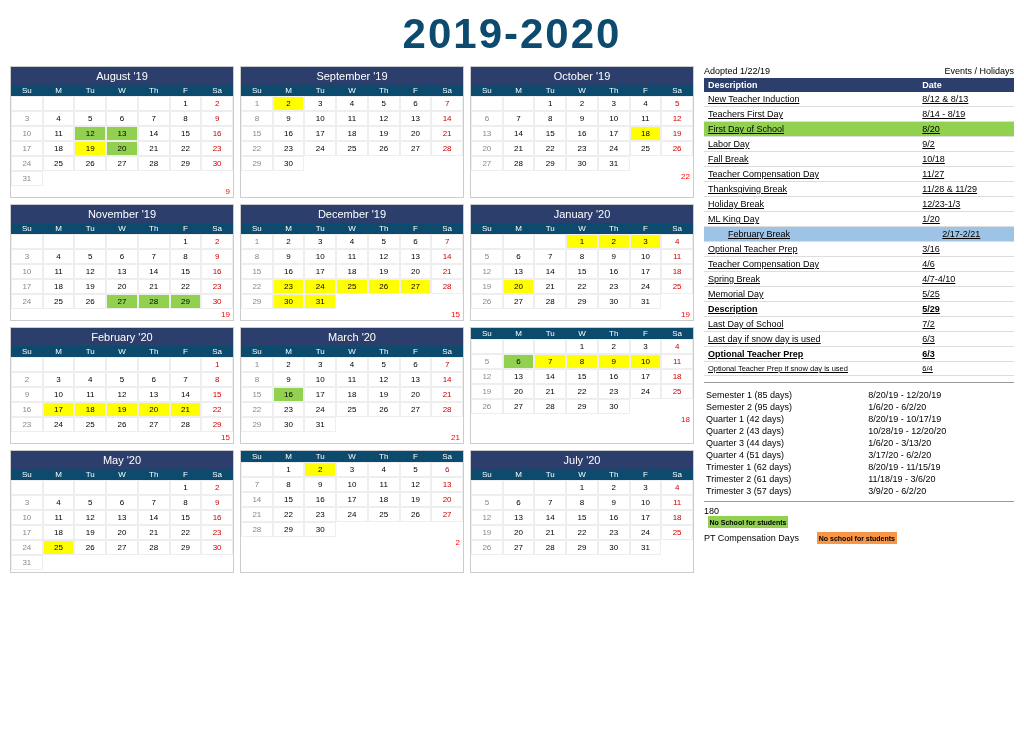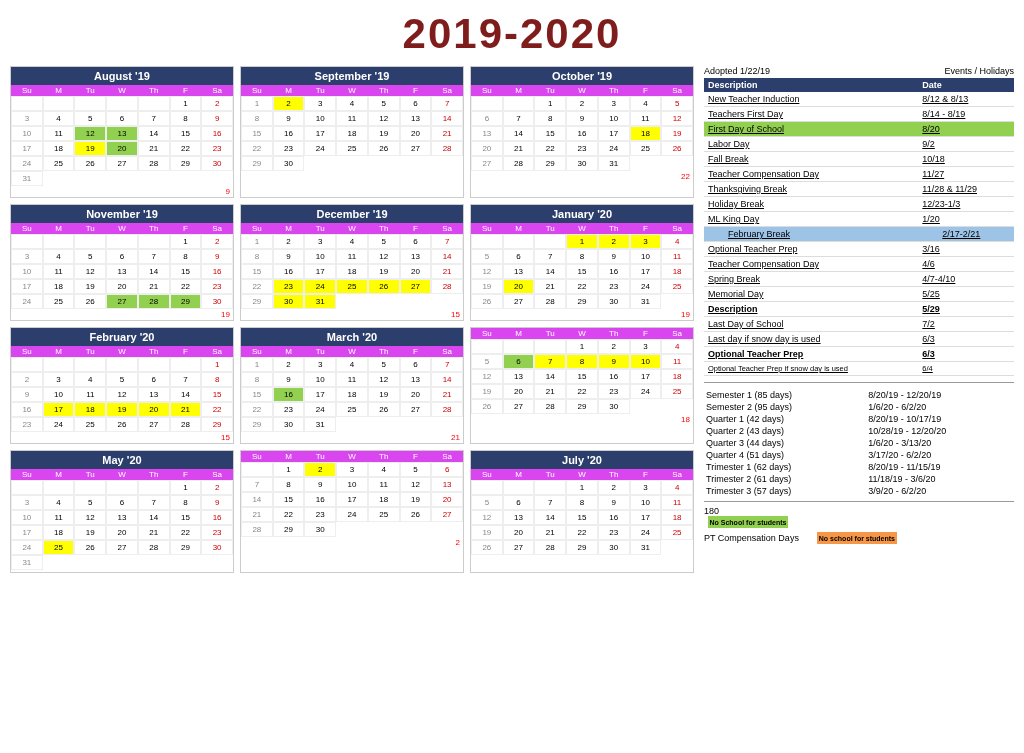--- a/index.html
+++ b/index.html
@@ -8,21 +8,21 @@
       background: #fff;
       padding: 10px;
       width: 1024px;
       min-height: 753px;
     }
 
     .main-title {
       text-align: center;
       font-size: 42px;
       font-weight: bold;
-      color: #7f1d1d;
+      color: #0c4a6e;
       margin-bottom: 8px;
       letter-spacing: 2px;
     }
 
     .content-wrapper {
       display: flex;
       gap: 10px;
     }
 
     .calendars-section {
@@ -37,28 +37,28 @@
 
     .month-calendar {
       border: 1px solid #ccc;
     }
 
     .month-header {
       background: #2c3e6b;
       color: #fff;
       text-align: center;
       font-size: 11px;
-      font-weight: bold;
+      font-weight: normal;
       padding: 3px 0;
     }
 
     .month-days-header {
       display: grid;
       grid-template-columns: repeat(7, 1fr);
-      background: #d946ef;
+      background: #0c4a6e;
     }
 
     .day-label {
       color: #fff;
       text-align: center;
       font-size: 8px;
       padding: 1px 0;
     }
 
     .month-days {

